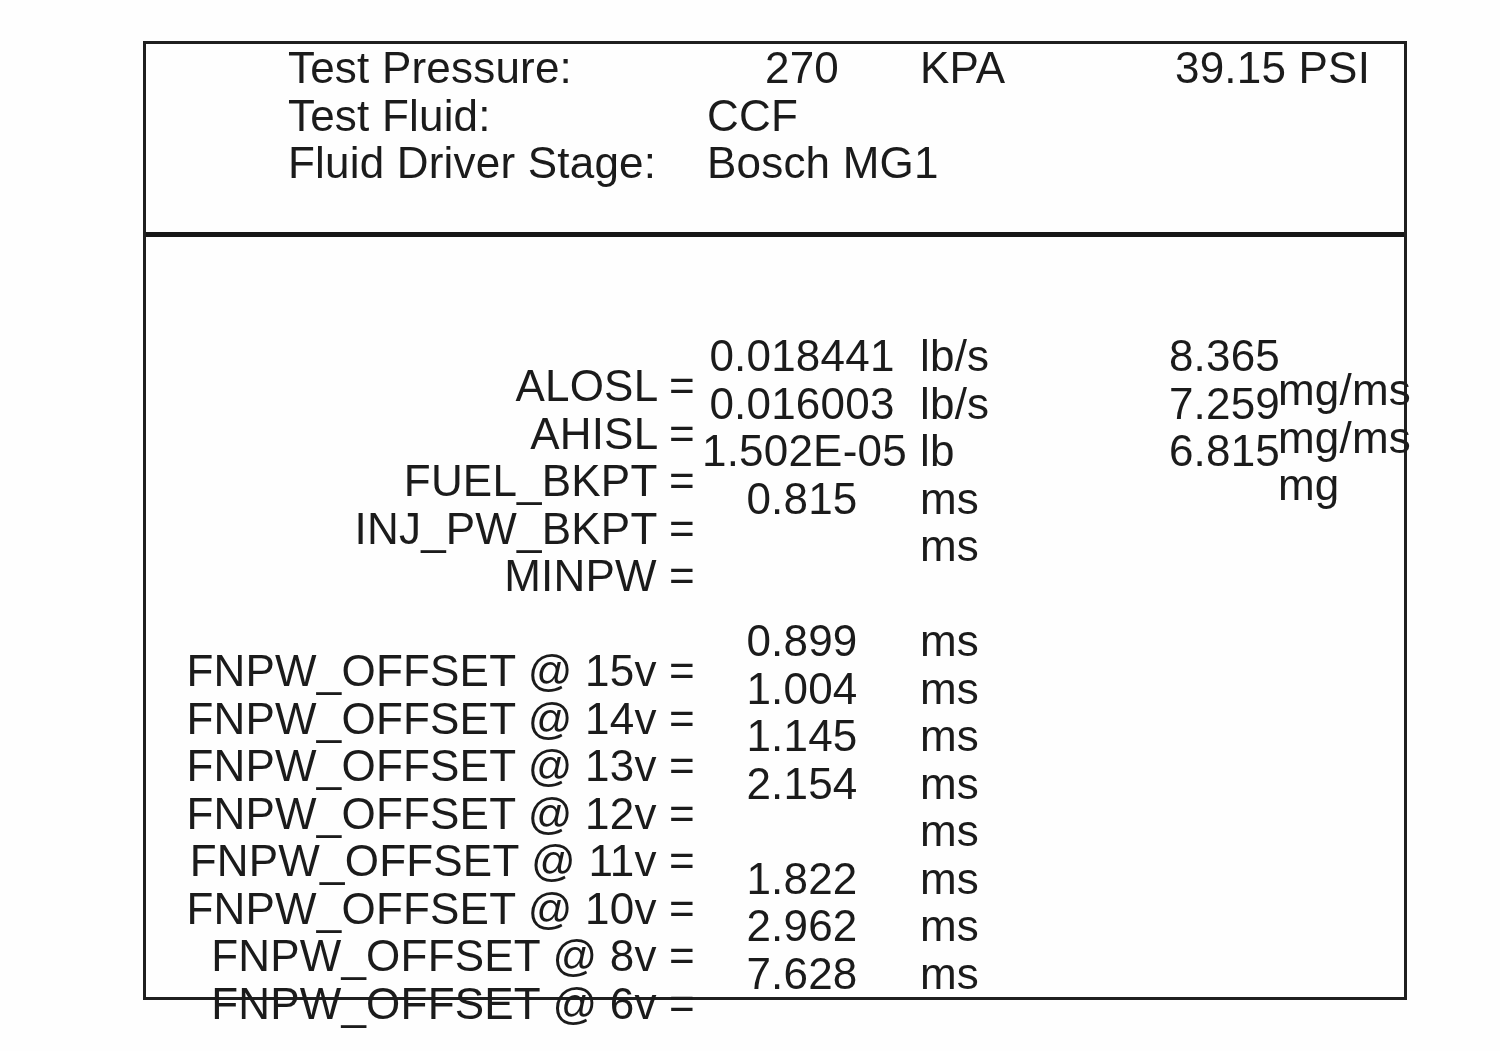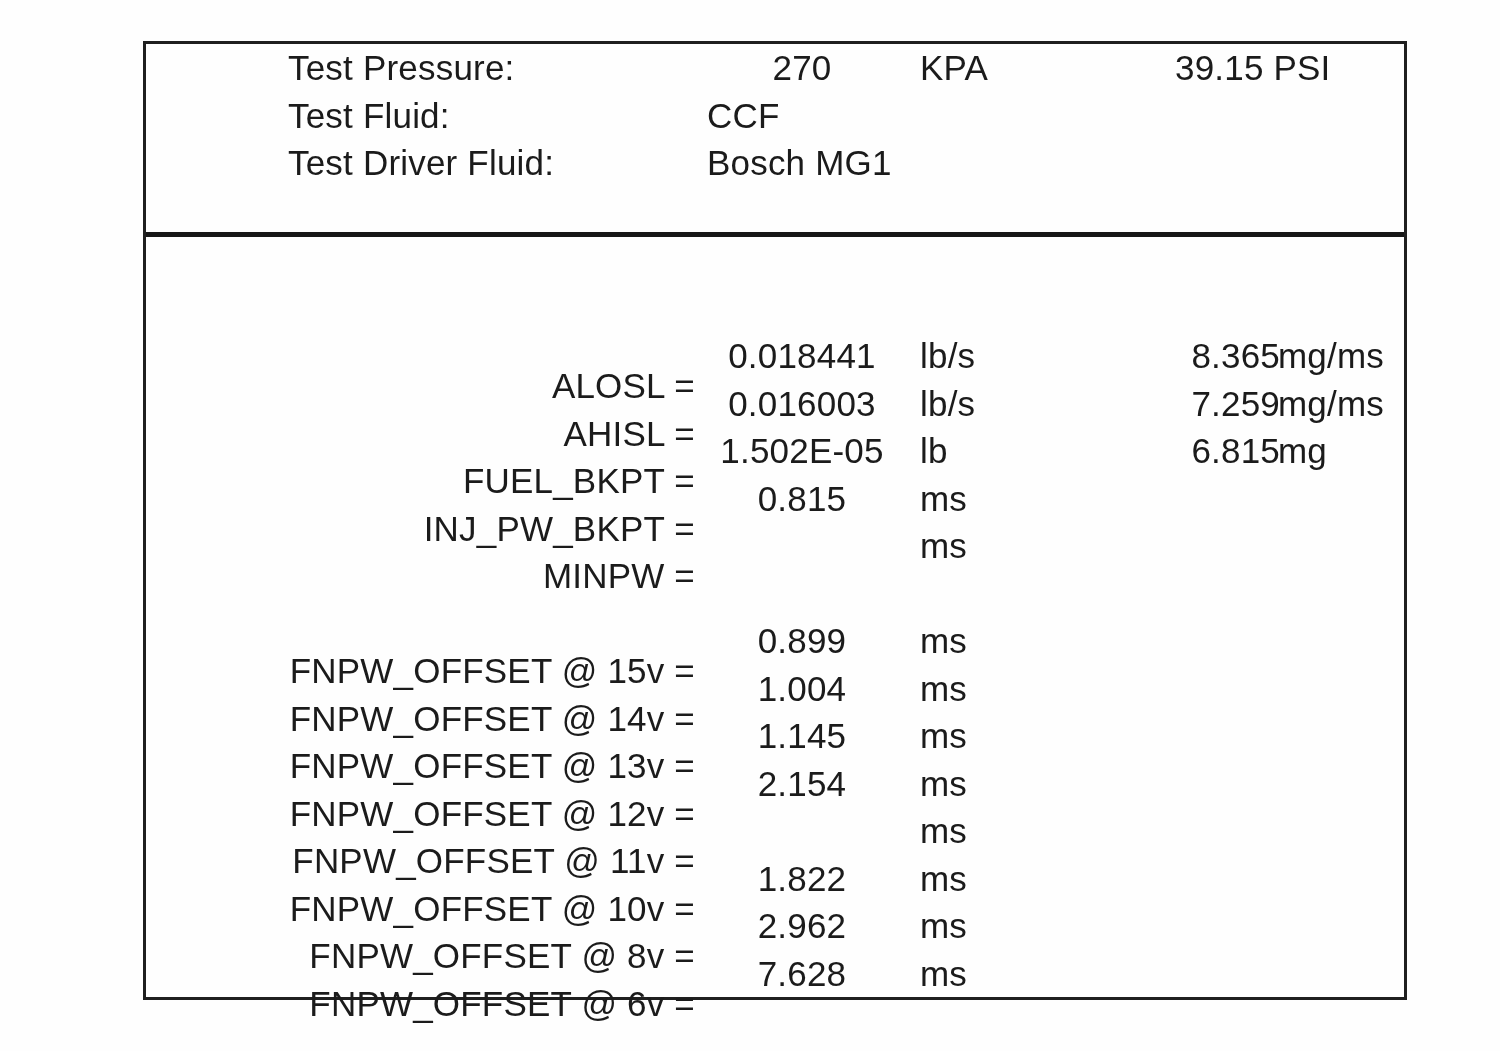--- a/index.html
+++ b/index.html
@@ -19,55 +19,55 @@
     position: absolute;
     left: 143px; top: 41px;
     width: 1258px; height: 953px;
     border: 3px solid #1f1f1f;
     background: #fefefe;
   }
   .row {
     position: relative;
     height: 47.5px;
     line-height: 47.5px;
-    font-size: 35px;
+    font-size: 44px;
     white-space: nowrap;
     letter-spacing: 0.2px;
   }
   .spacer-sm { height: 45.5px; }
   .divider { height: 5px; background: #161616; }
   .cell { position: absolute; top: 0; }
   .c-label     { left: 0;      width: 549px; text-align: right; margin-top: 30px; }
   .c-label-hdr { left: 142px;  text-align: left; }
   .c-value     { left: 556px;  width: 200px; text-align: center; }
   .c-value.left{ text-align: left; padding-left: 5px; }
   .c-unit      { left: 774px;  text-align: left; }
   .c-value2    { left: 934px;  width: 200px; text-align: right; }
-  .c-unit2     { left: 1132px; text-align: left; }
+  .c-unit2     { left: 1132px; text-align: left; margin-top: 34px; }
   .c-value2-hdr{ left: 1029px; text-align: left; }
 </style>
 </head>
 <body>
 
 <div class="page">
   <div class="panel">
 
     <section>
       <div class="row">
         <span class="cell c-label-hdr">Test Pressure:</span>
         <span class="cell c-value">270</span>
         <span class="cell c-unit">KPA</span>
         <span class="cell c-value2-hdr"><span>39.15</span> <span>PSI</span></span>
       </div>
       <div class="row">
         <span class="cell c-label-hdr">Test Fluid:</span>
         <span class="cell c-value left">CCF</span>
       </div>
       <div class="row">
-        <span class="cell c-label-hdr">Test Driver Fluid:</span>
+        <span class="cell c-label-hdr">Fluid Driver Stage:</span>
         <span class="cell c-value left">Bosch MG1</span>
       </div>
       <div class="spacer-sm"></div>
     </section>
 
     <div class="divider"></div>
 
     <section>
       <div class="row"></div>
       <div class="row"></div>

